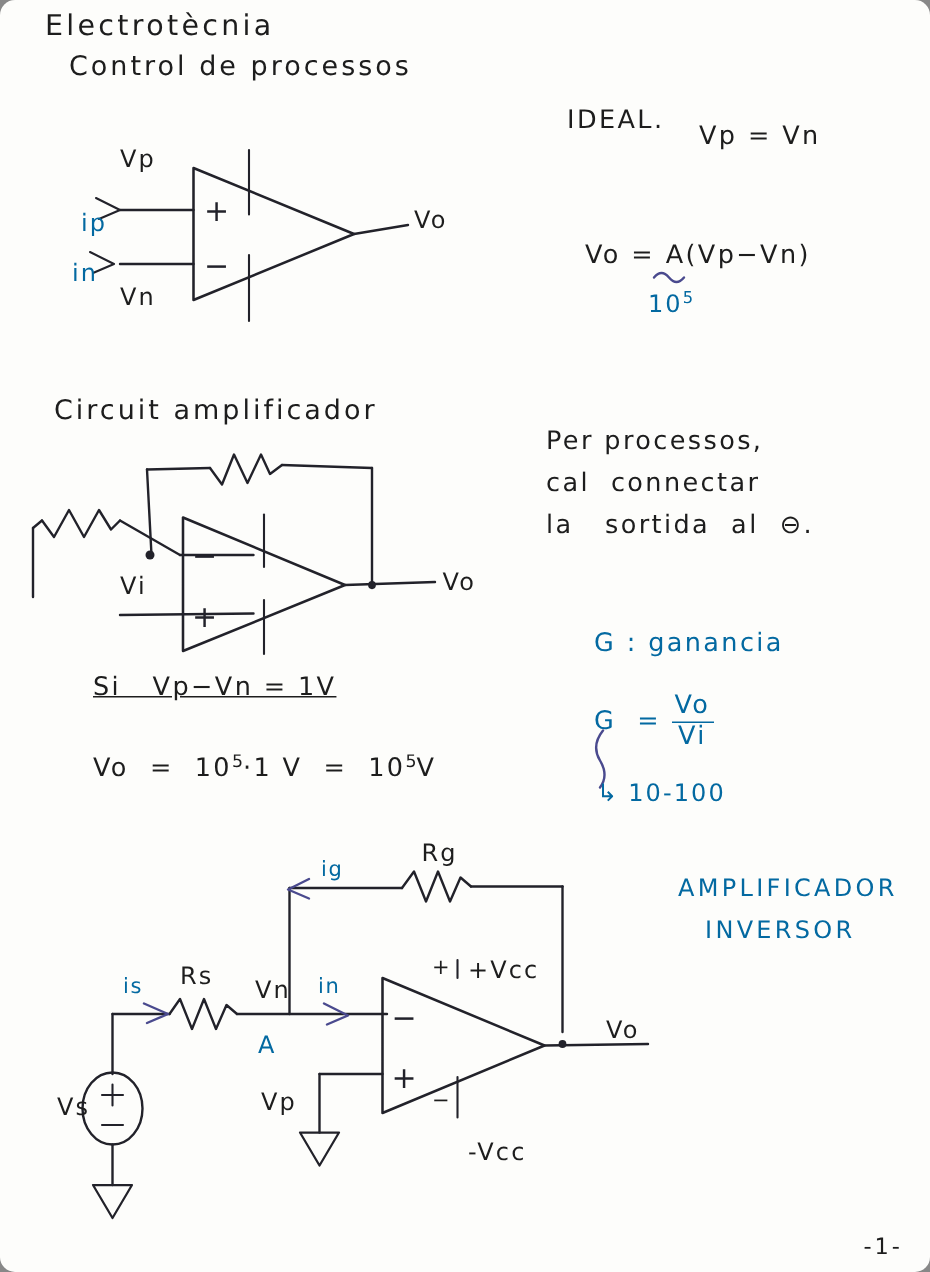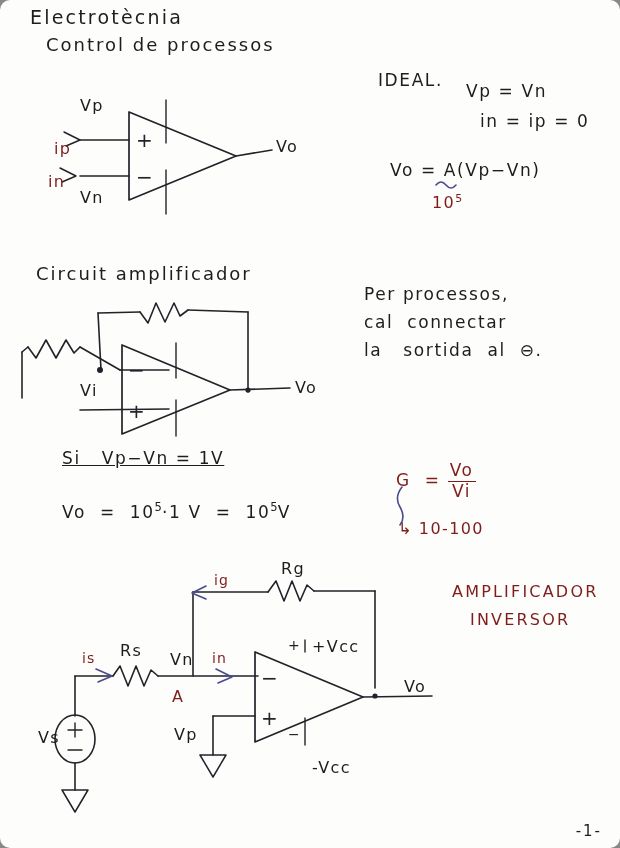--- a/index.html
+++ b/index.html
@@ -13,21 +13,21 @@
   }
   
   .hw{
     position:absolute;
     color:#1d1d1d;
     font-family:"DejaVu Sans", sans-serif;
     white-space:pre;
     letter-spacing:1.2px;
     transform-origin:left top;
   }
-  .blue{color:#7f1d1d;}
+  .blue{color:#0369a1;}
   .t-title{font-size:19px;letter-spacing:2.2px;}
   .t-sub{font-size:18px;letter-spacing:2px;}
   .t-lg{font-size:17px;letter-spacing:1.6px;}
   .t-md{font-size:16px;letter-spacing:1.4px;}
   .t-sm{font-size:14px;letter-spacing:1.1px;}
   .sup{font-size:0.68em;vertical-align:super;letter-spacing:0;}
   .frac{display:inline-block;text-align:center;vertical-align:middle;line-height:1.05;}
   .frac .num{display:block;border-bottom:1.6px solid currentColor;padding:0 2px 1px;}
   .frac .den{display:block;padding:1px 2px 0;}
   svg{position:absolute;left:0;top:0;overflow:visible;}
@@ -66,21 +66,20 @@
     <text class="op-sign" x="136" y="184">−</text>
   </svg>
   <div class="hw t-md" style="left:80px;top:96px;">Vp</div>
   <div class="hw t-md blue" style="left:54px;top:139px;">ip</div>
   <div class="hw t-md blue" style="left:48px;top:172px;">in</div>
   <div class="hw t-md" style="left:80px;top:188px;">Vn</div>
   <div class="hw t-md" style="left:276px;top:137px;">Vo</div>
 
   <div class="hw t-lg" style="left:378px;top:70px;">IDEAL.</div>
   <div class="hw t-lg" style="left:466px;top:81px;">Vp = Vn</div>
-  <div class="hw t-lg" style="left:480px;top:111px;">in = ip = 0</div>
 
   <div class="hw t-lg" style="left:390px;top:160px;"><span>Vo = </span><span>A</span><span>(Vp−Vn)</span></div>
 
   <svg width="620" height="848">
     <path class="ink-blue" d="M436,185 q5,-6 10,0 q5,6 10,0"></path>
   </svg>
   <div class="hw t-md blue" style="left:432px;top:192px;text-align:center;"><span>10</span><span class="sup">5</span></div>
 
   <div class="hw t-sub" style="left:36px;top:263px;">Circuit amplificador</div>
 
@@ -116,20 +115,21 @@
   <div class="hw t-md" style="left:80px;top:381px;"><span>Vi</span></div>
   <div class="hw t-md" style="left:295px;top:378px;">Vo</div>
 
   <div class="hw t-lg" style="left:62px;top:448px;text-decoration:underline;">Si   Vp−Vn = 1V</div>
   <div class="hw t-lg" style="left:62px;top:500px;"><span>Vo  =  10</span><span class="sup">5</span><span>·1 V  =  10</span><span class="sup">5</span><span>V</span></div>
 
   <div class="hw t-lg" style="left:364px;top:284px;">Per processos,</div>
   <div class="hw t-lg" style="left:364px;top:312px;">cal  connectar</div>
   <div class="hw t-lg" style="left:364px;top:340px;">la   sortida  al  ⊖.</div>
 
+  <div class="hw t-lg blue" style="left:396px;top:419px;">G : ganancia</div>
   <div class="hw t-lg blue" style="left:396px;top:462px;"><span>G  = </span><span class="frac"><span class="num">Vo</span><span class="den">Vi</span></span></div>
   <svg width="620" height="848">
     <path class="ink-blue" d="M402,487 q-8,10 -2,20 q6,10 0,18"></path>
   </svg>
   <div class="hw t-md blue" style="left:398px;top:519px;"><span>↳</span><span style="padding-left:6px">10-100</span></div>
 
   <svg width="620" height="848">
 
     <path class="ink" d="M75,676 L75,716"></path>
 

